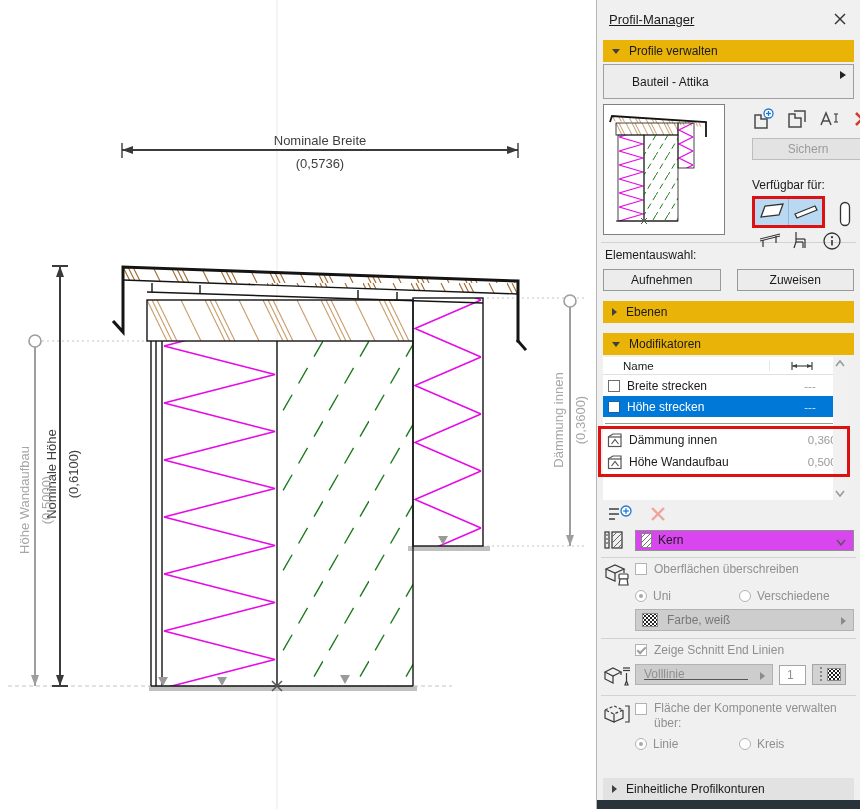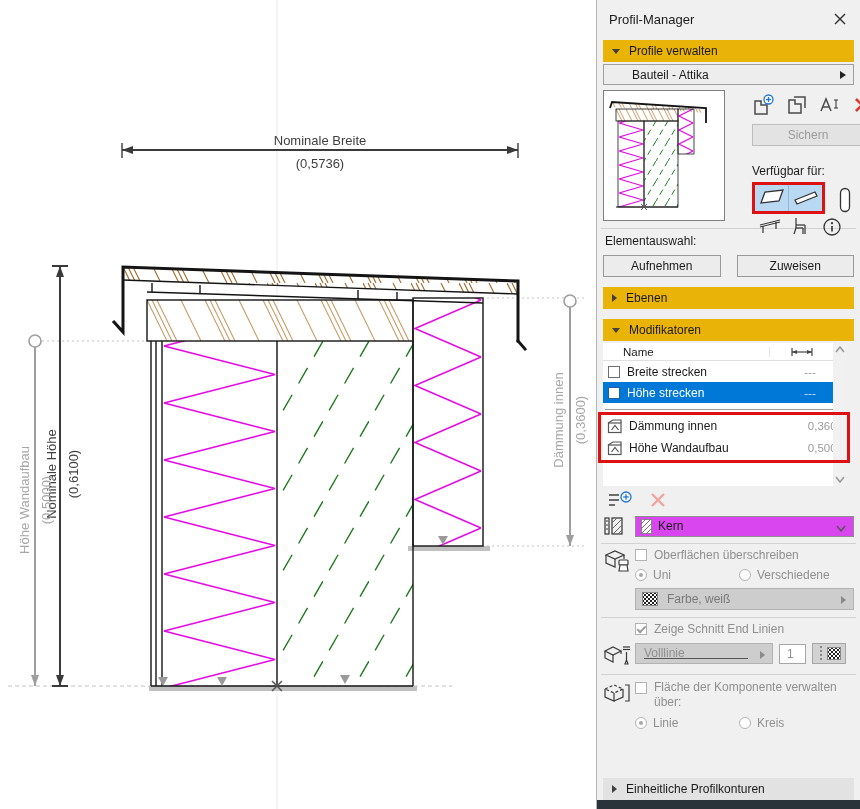--- a/index.html
+++ b/index.html
@@ -8,32 +8,32 @@
   #stage { position:relative; width:860px; height:809px; }
 
   
   #draw { position:absolute; left:0; top:0; }
 
   
   #panel { position:absolute; left:596px; top:0; width:264px; height:809px;
     background:#f0f0f0; border-left:1px solid #b5b5b5; font-size:12px; color:#1a1a1a; overflow:hidden; }
 
   .title-row { margin:8px 6px 0 12px; height:22px; display:flex; align-items:center; }
-  .title-row .t { font-size:13px; }
+  .title-row .t { font-size:13px;text-decoration:underline; }
   .title-row .sp { flex:1; }
   .close-x { width:16px; height:16px; cursor:default; margin-right:6px; }
 
   .sec-head { margin:10px 6px 0 6px; height:22px; background:#eab308;
     display:flex; align-items:center; padding-left:9px; gap:9px; }
   .tri-d { width:0; height:0; border-left:4px solid transparent; border-right:4px solid transparent; border-top:5px solid #404040; }
   .tri-r { width:0; height:0; border-top:4px solid transparent; border-bottom:4px solid transparent; border-left:5px solid #404040; }
   .lbl { margin:6px 6px 0 8px; height:16px; }
   .lbl2 { margin:5px 6px 0 8px; height:16px; }
 
-  .flat-drop { margin:2px 6px 0 6px; height:21px; background:#ededed; border:1px solid #9f9f9f;
+  .flat-drop { margin:2px 6px 0 6px; height:35px; background:#ededed; border:1px solid #9f9f9f;
     display:flex; align-items:center; position:relative; }
   .flat-drop .txt { margin-left:28px; }
   .flat-drop .arr { position:absolute; right:7px; top:6px; width:0; height:0;
     border-top:4px solid transparent; border-bottom:4px solid transparent; border-left:6px solid #222; }
 
   .preview-row { margin:5px 6px 0 6px; height:131px; display:flex; }
   .preview-box { width:122px; height:131px; background:#fff; border:1px solid #808080; }
   .pr-right { flex:1; padding-left:27px; }
   .icon-row { display:flex; gap:11px; align-items:center; height:26px; margin-top:2px; }
   .btn { background:#ececec; border:1px solid #999; text-align:center; }
@@ -88,21 +88,21 @@
   .tool-row { margin:3px 6px 0 10px; height:22px; display:flex; gap:16px; align-items:center; }
 
   .kern-row { margin:4px 6px 0 6px; height:22px; display:flex; align-items:center; gap:10px; }
   .combo { flex:1; height:21px; background:#d946ef; border:1px solid #8f8f8f;
     display:flex; align-items:center; position:relative; padding-left:5px; gap:6px; }
 
   .grp { margin:3px 6px 0 2px; display:flex; }
   .grp .icol { width:36px; display:flex; justify-content:center; }
   .grp .gc { flex:1; }
   .chkline { display:flex; align-items:center; gap:7px; height:16px; color:#8f8f8f; }
-  .radios { display:flex; margin-top:3px; height:18px; align-items:center; color:#8f8f8f; }
+  .radios { display:flex; margin-top:10px; height:18px; align-items:center; color:#8f8f8f; }
   .radios .r1 { display:flex; gap:6px; align-items:center; width:104px; }
   .radios .r2 { display:flex; gap:6px; align-items:center; }
   .gray-drop { margin-top:4px; height:22px; background:#cdcdcd; border:1px solid #b2b2b2;
     display:flex; align-items:center; gap:9px; padding-left:6px; position:relative; color:#787878; }
   .gray-drop .arr, .combo-gray .arr { position:absolute; right:7px; top:7px; width:0; height:0;
     border-top:4px solid transparent; border-bottom:4px solid transparent; border-left:5px solid #8a8a8a; }
   .line-row { display:flex; margin-top:6px; gap:6px; align-items:center; }
   .combo-gray { width:138px; height:21px; background:#cdcdcd; border:1px solid #b2b2b2;
     position:relative; color:#8f8f8f; padding:2px 0 0 8px; }
   .combo-gray .preview-line { position:absolute; left:8px; right:24px; bottom:4px; height:1px; background:#555; }

